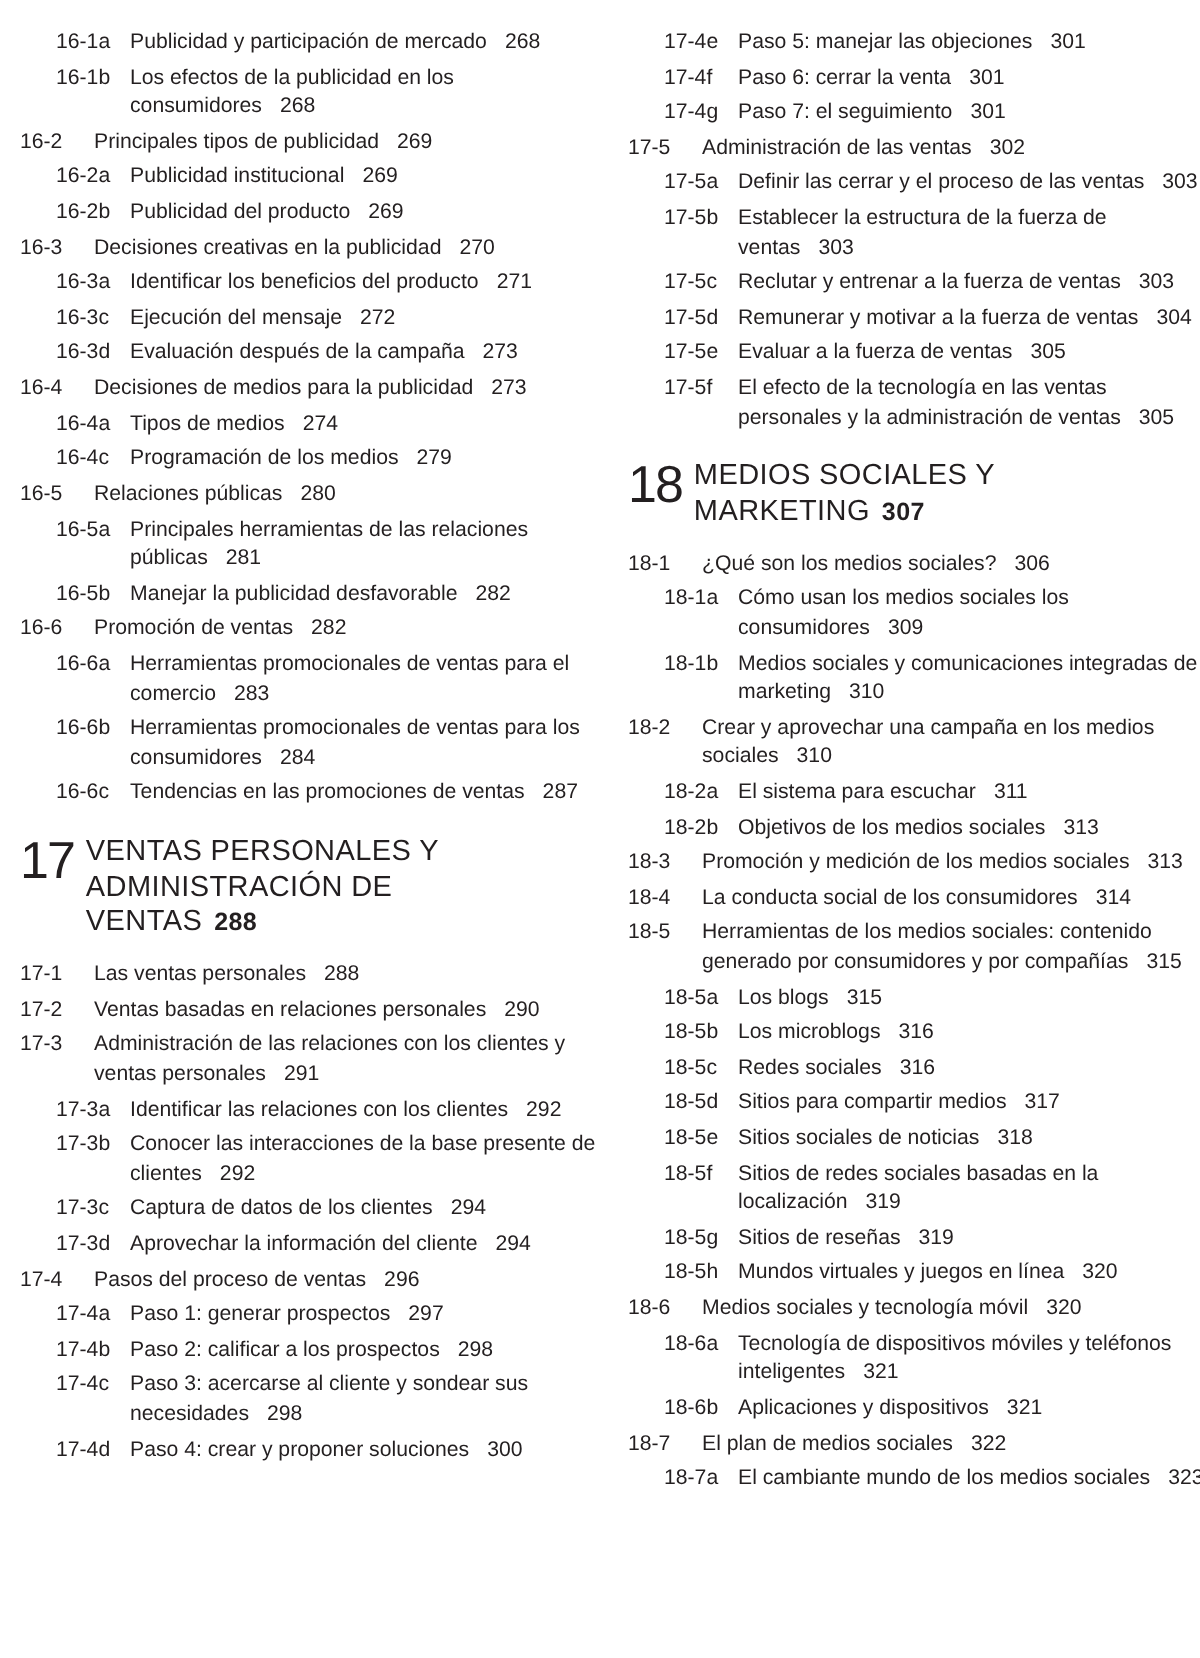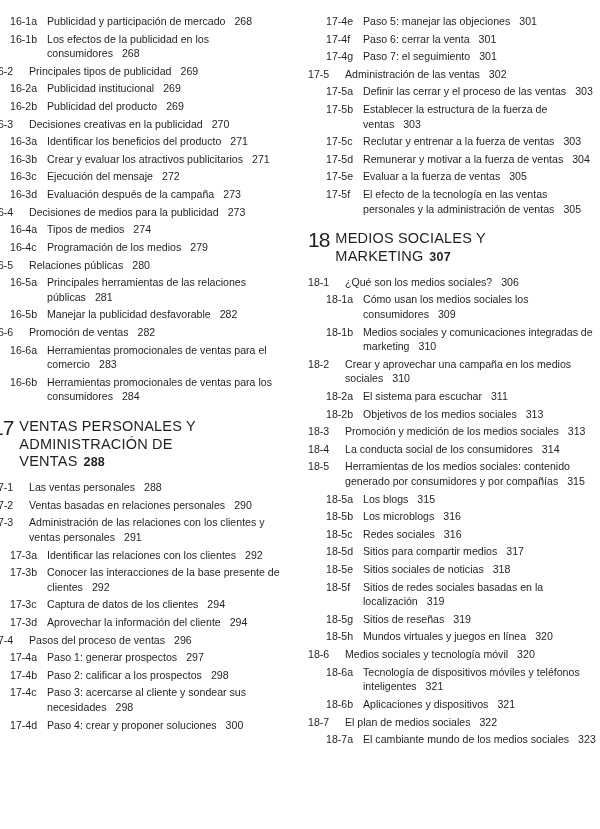--- a/index.html
+++ b/index.html
@@ -5,23 +5,22 @@
   * { margin: 0; padding: 0; box-sizing: border-box; }
   html, body { width: 600px; height: 829px; }
   body {
     background: #ffffff;
     color: #231f20;
     font-family: "Liberation Sans", sans-serif;
     overflow: hidden;
   }
   .toc {
     display: flex;
-    gap: 28px;
+    gap: 16px;
     padding: 14px 4px 0 10px;
-    justify-content: flex-end;
   }
   .col { width: 288px; flex: 0 0 288px; }
 
   .entry {
     font-size: 10.6px;
     line-height: 1.38;
     margin-bottom: 3px;
   }
   .entry .label { display: inline-block; text-indent: 0; }
   .entry .page { margin-left: 9px; white-space: nowrap; }
@@ -39,21 +38,21 @@
     text-indent: -37px;
   }
   .sub .label { width: 37px; }
 
   .chapter {
     display: flex;
     align-items: flex-start;
     margin: 13px 0 9px 0;
   }
   .ch-num {
-    font-size: 21px;
+    font-size: 26px;
     line-height: 1;
     letter-spacing: -1px;
     padding-right: 6px;
     flex: 0 0 auto;
   }
   .ch-title-wrap {
     display: block;
     width: 205px;
     font-size: 14.5px;
     line-height: 1.22;
@@ -72,32 +71,32 @@
 
 <div class="toc">
   <div class="col">
       <div class="entry sub"><span class="label">16-1a</span><span class="text">Publicidad y participación de mercado</span><span class="page">268</span></div>
       <div class="entry sub"><span class="label">16-1b</span><span class="text">Los efectos de la publicidad en los consumidores</span><span class="page">268</span></div>
       <div class="entry section"><span class="label">16-2</span><span class="text">Principales tipos de publicidad</span><span class="page">269</span></div>
       <div class="entry sub"><span class="label">16-2a</span><span class="text">Publicidad institucional</span><span class="page">269</span></div>
       <div class="entry sub"><span class="label">16-2b</span><span class="text">Publicidad del producto</span><span class="page">269</span></div>
       <div class="entry section"><span class="label">16-3</span><span class="text">Decisiones creativas en la publicidad</span><span class="page">270</span></div>
       <div class="entry sub"><span class="label">16-3a</span><span class="text">Identificar los beneficios del producto</span><span class="page">271</span></div>
-      <div class="entry sub"><span class="label">16-3b</span><span class="text">Crear y evaluar los atractivos publicitarios</span><span class="page">271</span></div>
       <div class="entry sub"><span class="label">16-3c</span><span class="text">Ejecución del mensaje</span><span class="page">272</span></div>
       <div class="entry sub"><span class="label">16-3d</span><span class="text">Evaluación después de la campaña</span><span class="page">273</span></div>
       <div class="entry section"><span class="label">16-4</span><span class="text">Decisiones de medios para la publicidad</span><span class="page">273</span></div>
       <div class="entry sub"><span class="label">16-4a</span><span class="text">Tipos de medios</span><span class="page">274</span></div>
       <div class="entry sub"><span class="label">16-4c</span><span class="text">Programación de los medios</span><span class="page">279</span></div>
       <div class="entry section"><span class="label">16-5</span><span class="text">Relaciones públicas</span><span class="page">280</span></div>
       <div class="entry sub"><span class="label">16-5a</span><span class="text">Principales herramientas de las relaciones públicas</span><span class="page">281</span></div>
       <div class="entry sub"><span class="label">16-5b</span><span class="text">Manejar la publicidad desfavorable</span><span class="page">282</span></div>
       <div class="entry section"><span class="label">16-6</span><span class="text">Promoción de ventas</span><span class="page">282</span></div>
       <div class="entry sub"><span class="label">16-6a</span><span class="text">Herramientas promocionales de ventas para el comercio</span><span class="page">283</span></div>
       <div class="entry sub"><span class="label">16-6b</span><span class="text">Herramientas promocionales de ventas para los consumidores</span><span class="page">284</span></div>
+      <div class="entry sub"><span class="label">16-6c</span><span class="text">Tendencias en las promociones de ventas</span><span class="page">287</span></div>
       <div class="chapter">
         <span class="ch-num">17</span>
         <span class="ch-title-wrap"><span class="ch-title">VENTAS PERSONALES Y ADMINISTRACIÓN DE VENTAS</span><span class="ch-page">288</span></span>
       </div>
       <div class="entry section"><span class="label">17-1</span><span class="text">Las ventas personales</span><span class="page">288</span></div>
       <div class="entry section"><span class="label">17-2</span><span class="text">Ventas basadas en relaciones personales</span><span class="page">290</span></div>
       <div class="entry section"><span class="label">17-3</span><span class="text">Administración de las relaciones con los clientes y ventas personales</span><span class="page">291</span></div>
       <div class="entry sub"><span class="label">17-3a</span><span class="text">Identificar las relaciones con los clientes</span><span class="page">292</span></div>
       <div class="entry sub"><span class="label">17-3b</span><span class="text">Conocer las interacciones de la base presente de clientes</span><span class="page">292</span></div>
       <div class="entry sub"><span class="label">17-3c</span><span class="text">Captura de datos de los clientes</span><span class="page">294</span></div>

